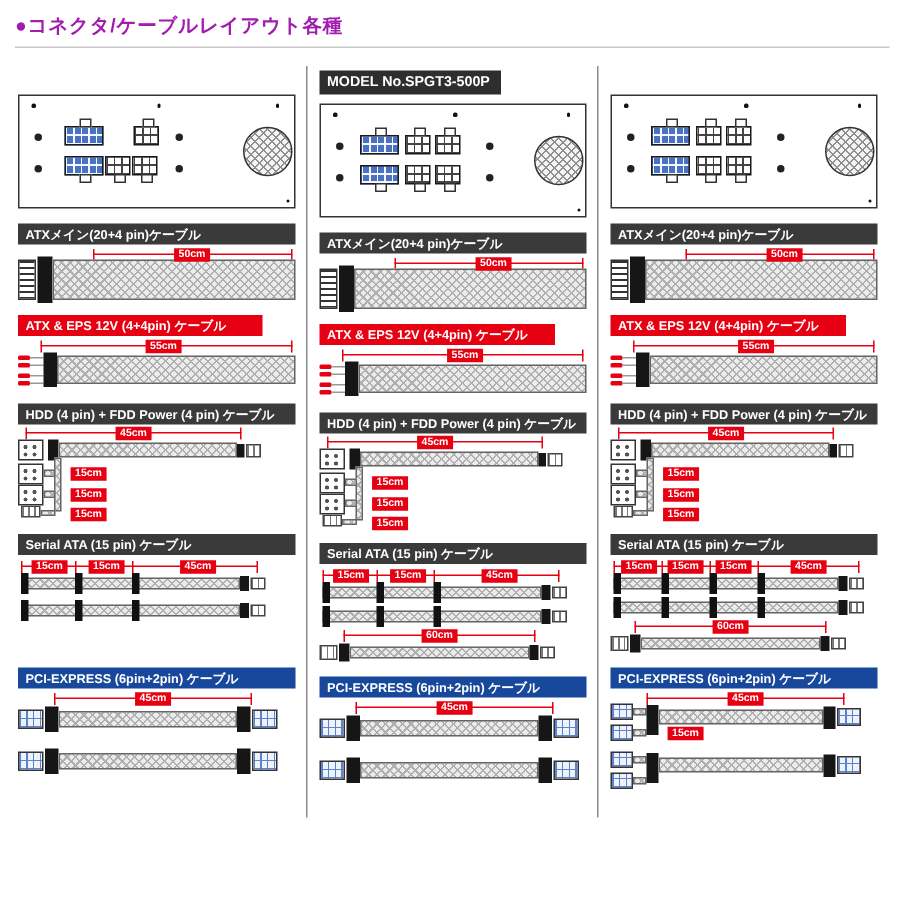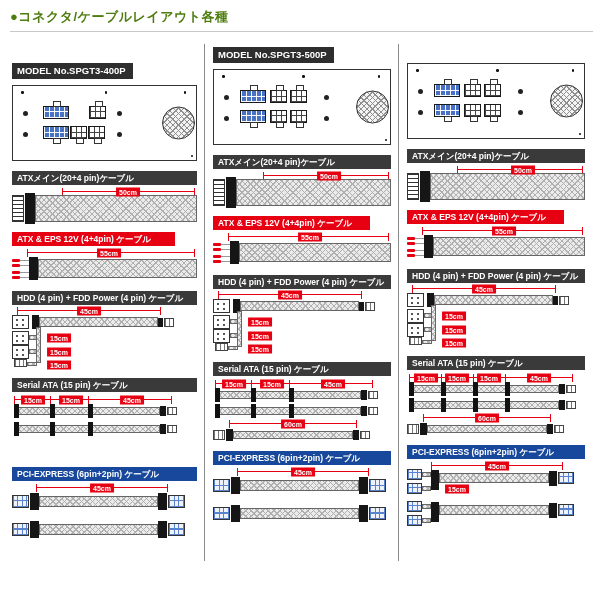--- a/index.html
+++ b/index.html
@@ -1,18 +1,18 @@
 <!DOCTYPE html>
 <html><head>
 <meta charset="utf-8">
 <style>
   * { margin:0; padding:0; box-sizing:border-box; }
   html,body { width:600px; height:600px; background:#fff; font-family:"Liberation Sans",sans-serif; }
   .page { width:600px; height:600px; padding:8px 7px 0 10px; position:relative; }
-  .title { font-size:13px; font-weight:bold; color:#4d7c0f; letter-spacing:.5px; }
+  .title { font-size:13px; font-weight:bold; color:#a21caf; letter-spacing:.5px; }
   .rule { border-bottom:1px solid #c8c8c8; margin:5px 0 0 0; }
   .cols { display:flex; margin-top:12px; }
   .col { width:194px; padding:0 7px 0 2px; position:relative; }
   .col + .col { border-left:1px solid #8a8a8a; padding-left:8px; }
 
   .mspace { height:16px; }
   .model { display:inline-block; background:#2e2e2e; color:#fff; font-size:9.5px; font-weight:bold; padding:2px 7px 3px 5px; margin-bottom:3px; white-space:nowrap;text-align:right; }
 
   
   .psu { position:relative; height:76px; border:1.5px solid #333; background:#fff; margin:3px 0 10px 0; }
@@ -55,21 +55,20 @@
 <body>
 
 <div class="page">
   <div class="title">●コネクタ/ケーブルレイアウト各種</div>
   <div class="rule"></div>
 
   <div class="cols">
 
     <div class="col">
       <div class="mspace"></div>
-      <div class="model">MODEL No.SPGT3-400P</div>
       <div class="psu">
         <div class="sw" style="left:8px;top:5px"></div>
         <div class="sw" style="left:50%;top:5px"></div>
         <div class="sw" style="right:10px;top:5px"></div>
         <div class="sw" style="right:3px;bottom:3px"></div>
         <div class="swl" style="left:10px;top:25px"></div>
         <div class="swl" style="left:10px;top:46px"></div>
         <div class="swl" style="left:104px;top:25px"></div>
         <div class="swl" style="left:104px;top:46px"></div>
         <div class="pc blue tb" style="left:30px;top:20px"></div>

